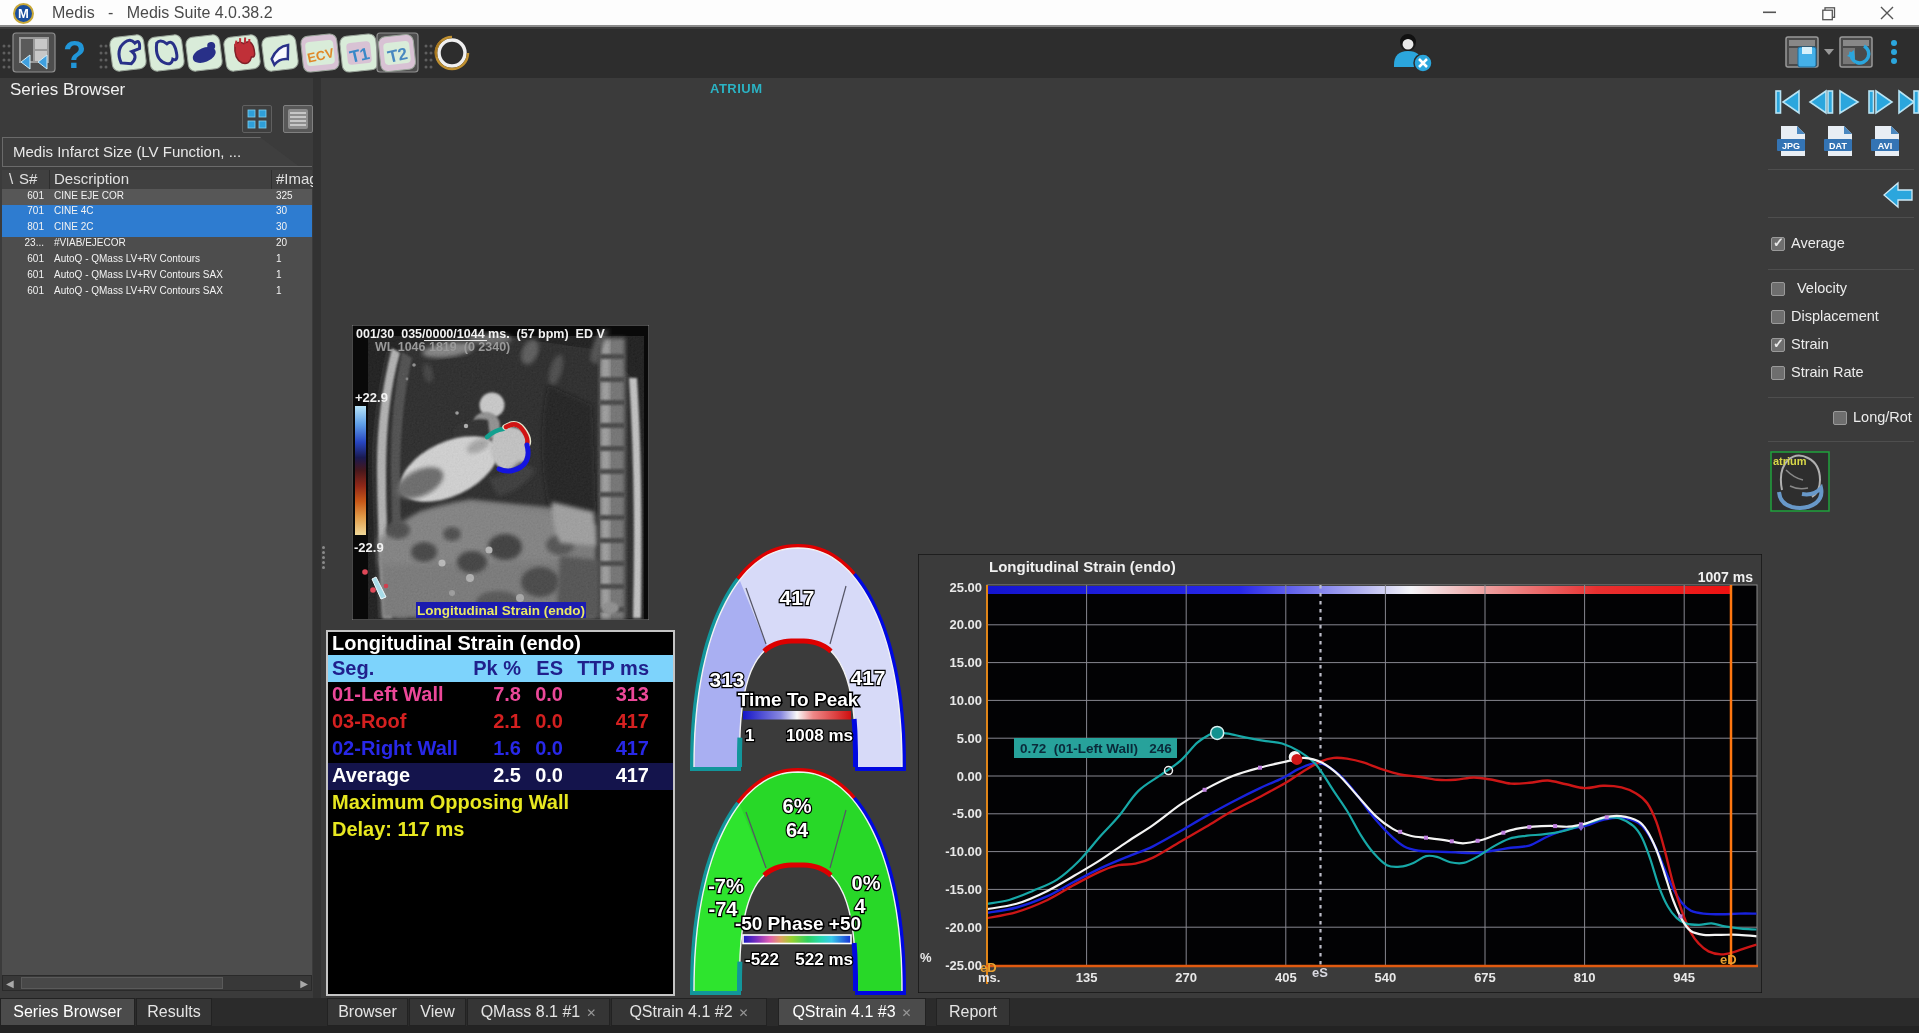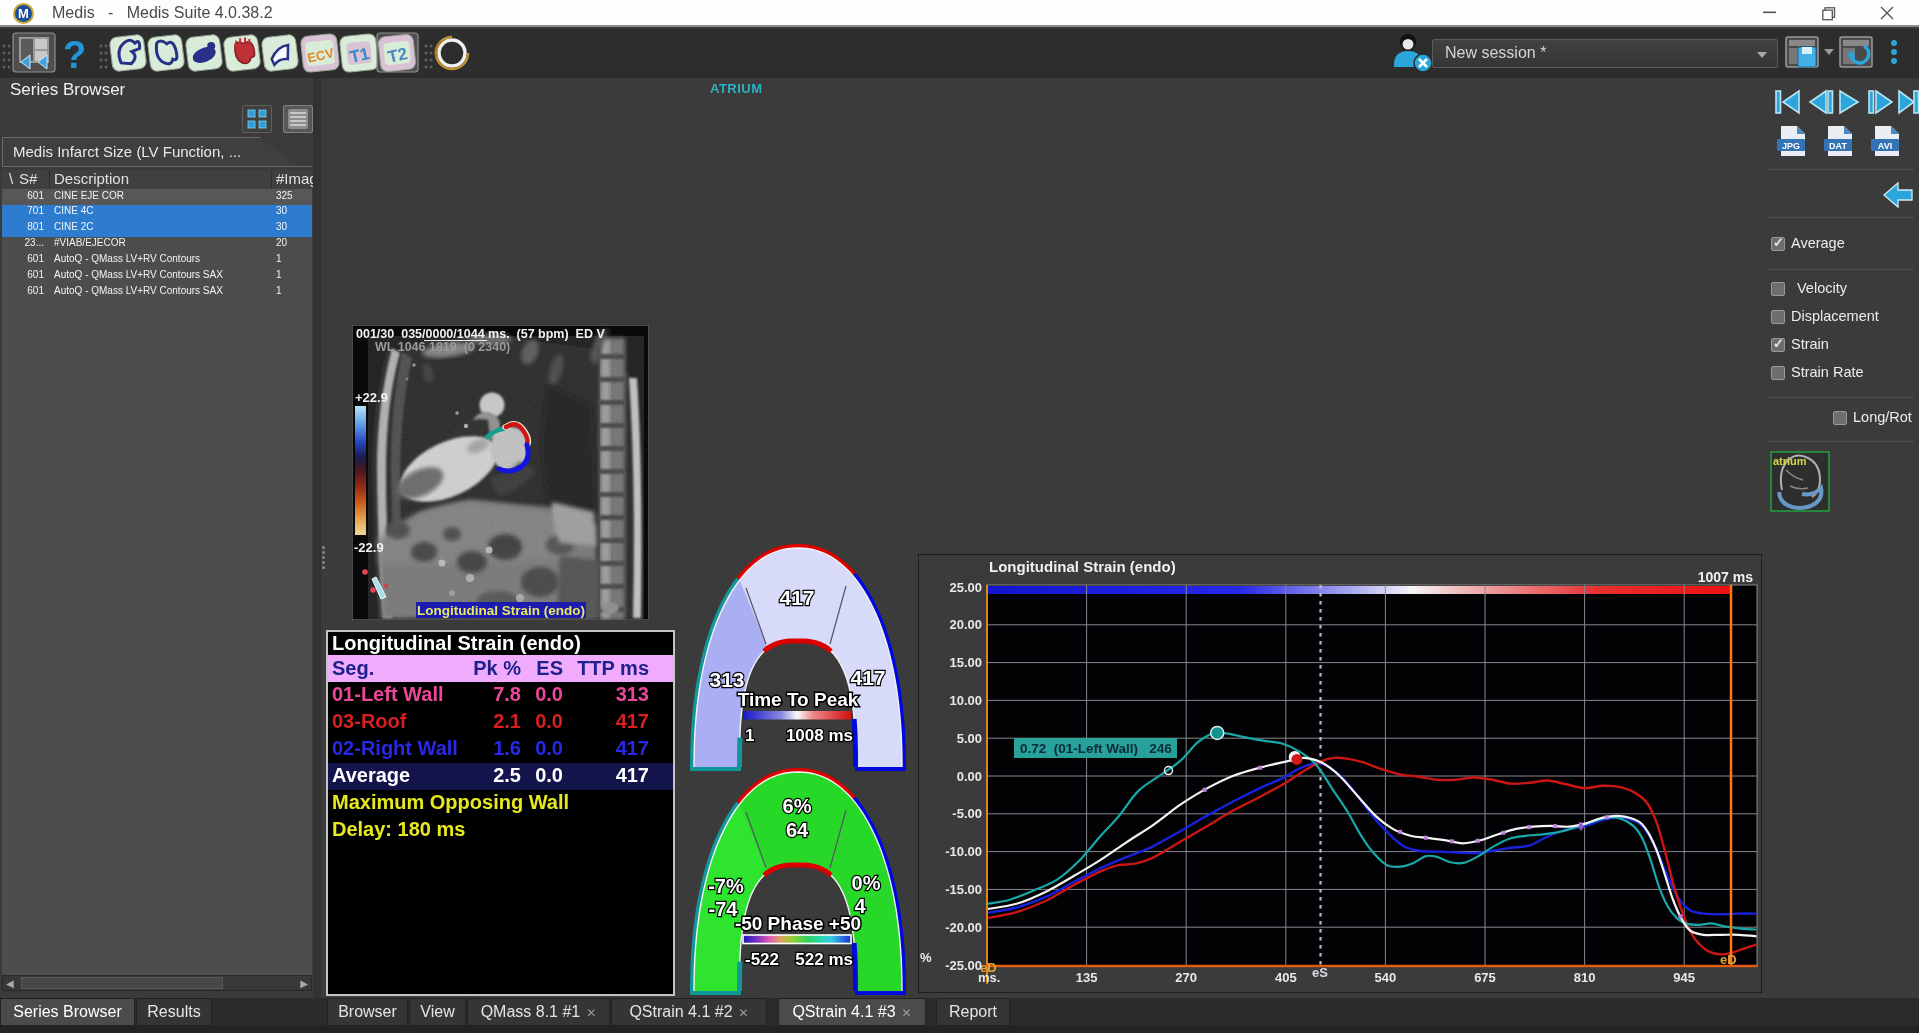--- a/index.html
+++ b/index.html
@@ -47,21 +47,21 @@
 .cblab { position:absolute; font-size:14.5px; color:#ececec; }
 #tabbar { position:absolute; left:0; top:998px; width:1919px; height:28px; background:#2b2b2b; }
 #tabbar .tb { position:absolute; top:0; height:28px; background:#353535; border:1px solid #222;
   color:#e4e4e4; font-size:16px; text-align:center; line-height:26px; }
 #tabbar .act { background:#4b4b4b; color:#fff; }
 #bstrip { position:absolute; left:0; top:1026px; width:1919px; height:7px; background:#232323; }
 .x { color:#999; font-size:12px; margin-left:6px; }
 #strtable { position:absolute; left:326px; top:630px; width:349px; height:366px; background:#000;
   border:2px solid #c4c4c4; font-weight:bold; }
 #strtable .tt { height:23px; color:#fff; font-size:20px; padding-left:4px; }
-#strtable .hd { height:27px; background:#f0abfc; color:#20208c; font-size:20px; position:relative; }
+#strtable .hd { height:27px; background:#7dd3fc; color:#20208c; font-size:20px; position:relative; }
 .srow { height:27px; font-size:20px; position:relative; }
 .srow .sc1 { position:absolute; left:4px; top:1px; }
 .srow .sc2 { position:absolute; right:152px; top:1px; }
 .srow .sc3 { position:absolute; right:110px; top:1px; }
 .srow .sc4 { position:absolute; right:24px; top:1px; }
 #dd { position:absolute; left:1432px; top:10px; width:346px; height:29px;
   background:linear-gradient(#424242,#353535); border:1px solid #5c5c5c; border-radius:2px; }
 #dd span { position:absolute; left:12px; top:4px; font-size:16px; color:#d4d4d4; }
 #dd .car { position:absolute; right:10px; top:12px; width:0; height:0;
   border-left:5px solid transparent; border-right:5px solid transparent; border-top:6px solid #aaa; }
@@ -171,24 +171,20 @@
 <path d="M 441 41 A 16.5 16.5 0 0 0 436 57" fill="none" stroke="#a87820" stroke-width="2"></path>
 </svg>
   <svg width="80" height="42" viewBox="0 0 80 42" style="position:absolute;left:1390px;top:4px">
     <circle cx="18" cy="10" r="8" fill="#1a1a1a"></circle>
     <circle cx="18" cy="11" r="5.5" fill="#e8e8e8"></circle>
     <path d="M 10 9 A 8 8 0 0 1 26 9 L 24 12 A 6 6 0 0 0 12 12 Z" fill="#111"></path>
     <path d="M 4 32 Q 4 18 18 18 Q 31 18 32 30 L 32 34 L 4 34 Z" fill="#2ba6dd"></path>
     <circle cx="33" cy="30" r="9" fill="#2ba6dd" stroke="#2d2d2d" stroke-width="1.5"></circle>
     <path d="M 29 26 L 37 34 M 37 26 L 29 34" stroke="#fff" stroke-width="2.5"></path>
   </svg>
-  <div id="dd">
-      <span>New session *</span>
-      <div class="car"></div>
-    </div>
   <svg width="140" height="42" viewBox="0 0 140 42" style="position:absolute;left:1784px;top:4px">
     <rect x="2" y="4" width="32" height="30" rx="2" fill="#4a4a4a" stroke="#999" stroke-width="1.5"></rect>
     <rect x="5" y="7" width="26" height="6" fill="#888"></rect>
     <rect x="5" y="15" width="12" height="16" fill="#777"></rect>
     <rect x="14" y="14" width="18" height="20" rx="2" fill="#45b0e8" stroke="#1a6a9a" stroke-width="1"></rect>
     <rect x="18" y="14" width="10" height="7" fill="#d8f0fa"></rect>
     <path d="M 40 16 L 50 16 L 45 22 Z" fill="#999"></path>
     <rect x="56" y="4" width="32" height="30" rx="2" fill="#4a4a4a" stroke="#999" stroke-width="1.5"></rect>
     <rect x="59" y="7" width="26" height="6" fill="#888"></rect>
     <rect x="59" y="15" width="12" height="16" fill="#777"></rect>
@@ -425,21 +421,21 @@
   <div class="srow" style="color:#fff;background:#14144c">
       <span class="sc1">Average</span>
       <span class="sc2">2.5</span>
       <span class="sc3">0.0</span>
       <span class="sc4">417</span>
     </div>
   <div class="srow" style="color:#e8e820">
       <span class="sc1">Maximum Opposing Wall</span>
     </div>
   <div class="srow" style="color:#e8e820">
-      <span class="sc1">Delay: 180 ms</span>
+      <span class="sc1">Delay: 117 ms</span>
     </div>
 </div>
 <div style="position:absolute;left:684px;top:541px"><svg id="arches" width="226" height="456" viewBox="684 541 226 456">
 <defs>
 <linearGradient id="ttpgrad" x1="0" y1="0" x2="1" y2="0">
  <stop offset="0" stop-color="#1616c8"></stop>
           <stop offset="0.35" stop-color="#8888e0"></stop>
  <stop offset="0.5" stop-color="#f8f8f8"></stop>
           <stop offset="0.65" stop-color="#e88"></stop>
  <stop offset="1" stop-color="#d01010"></stop>

